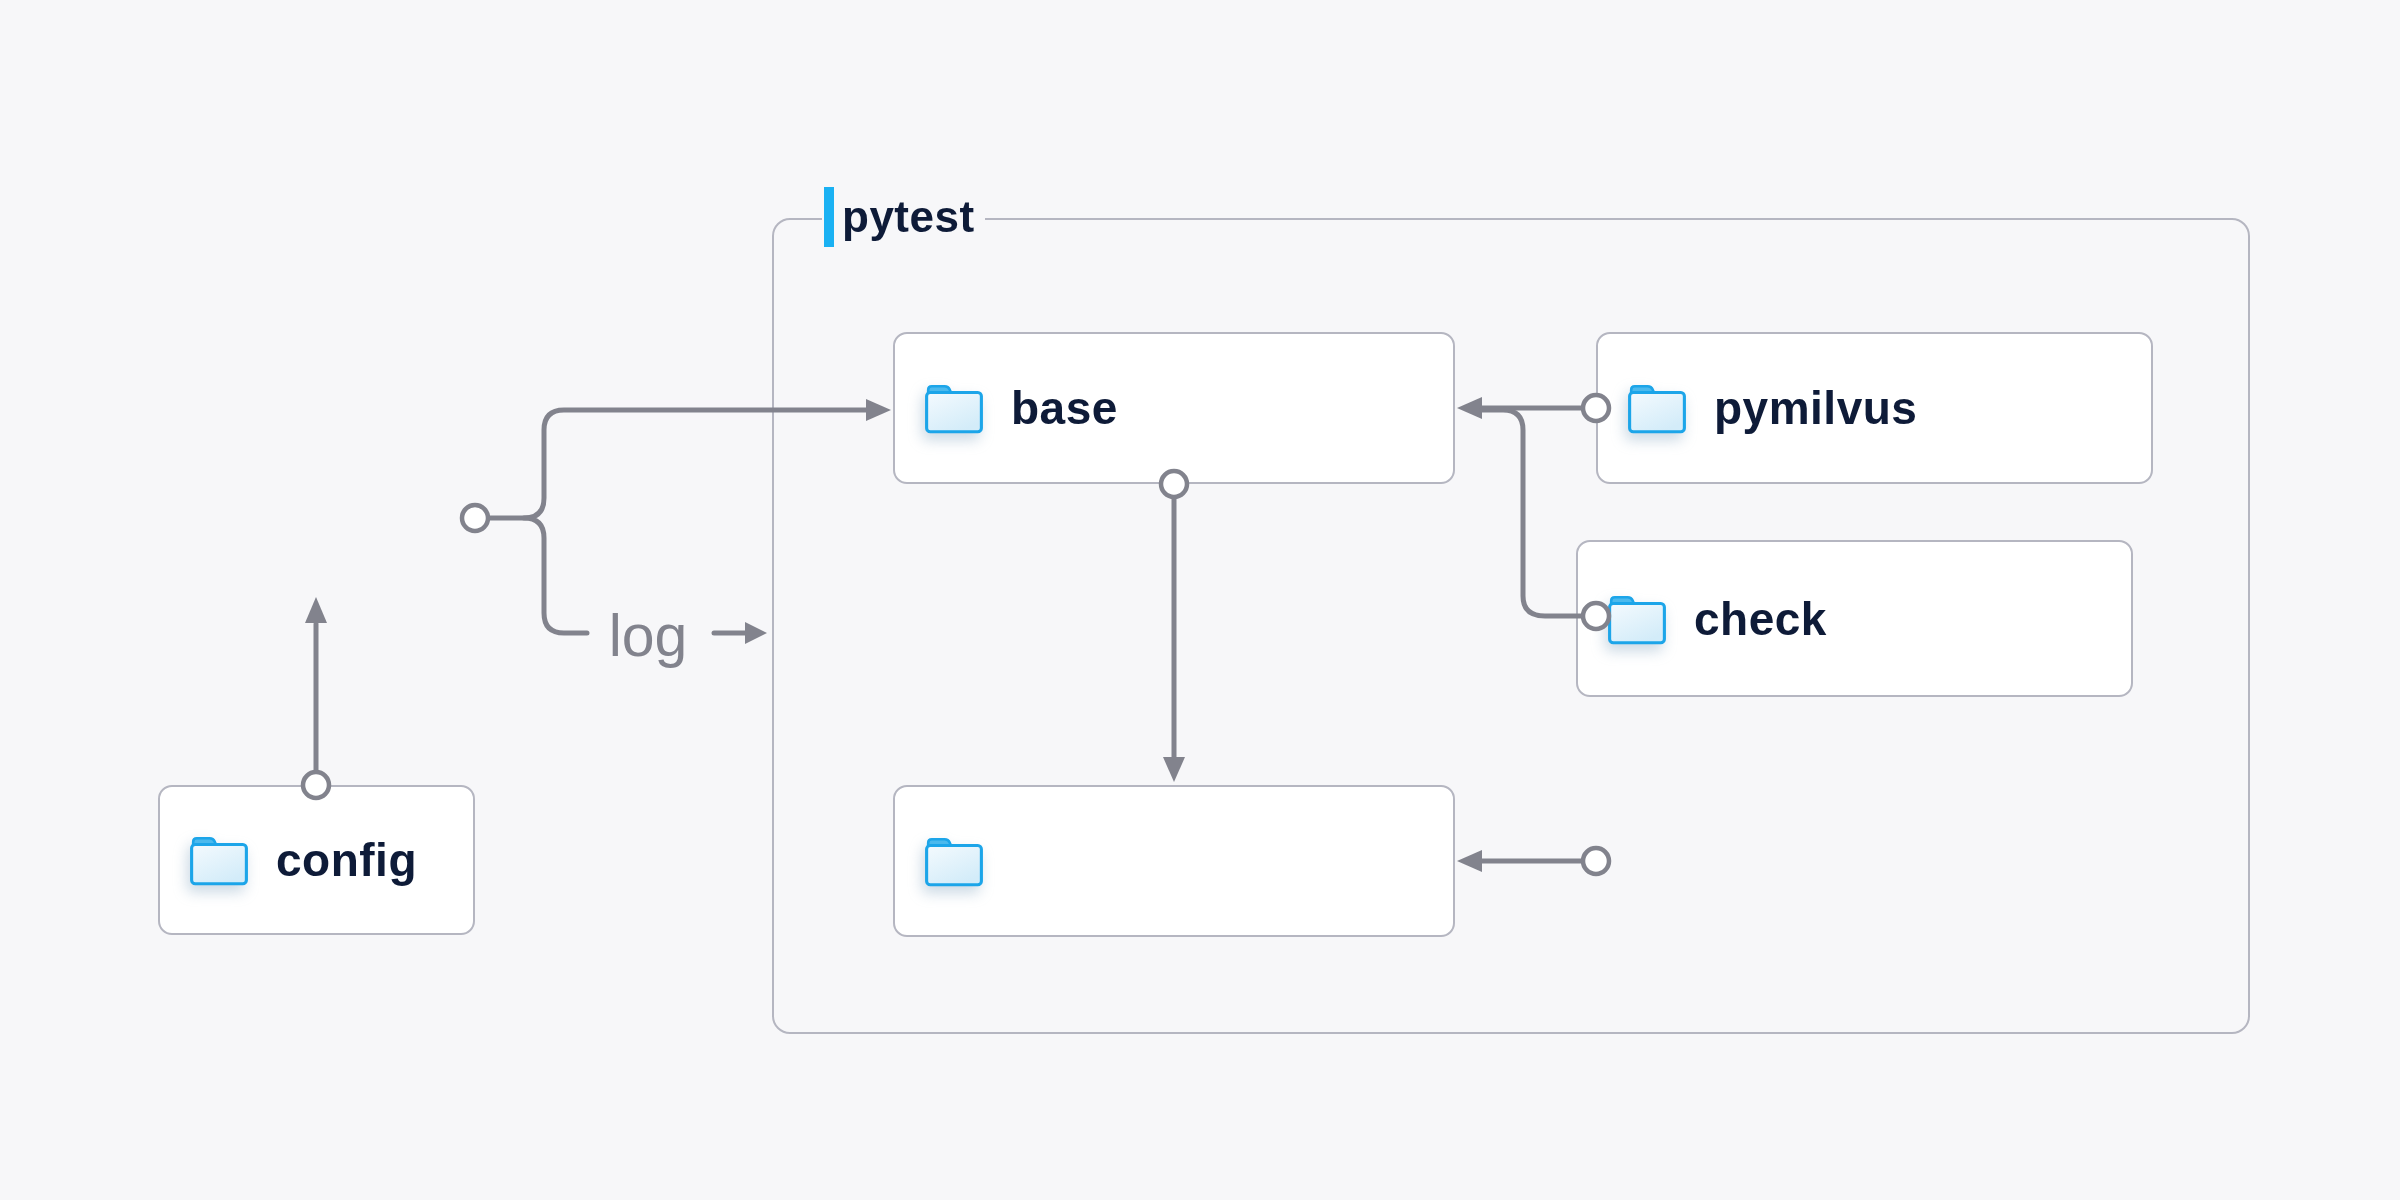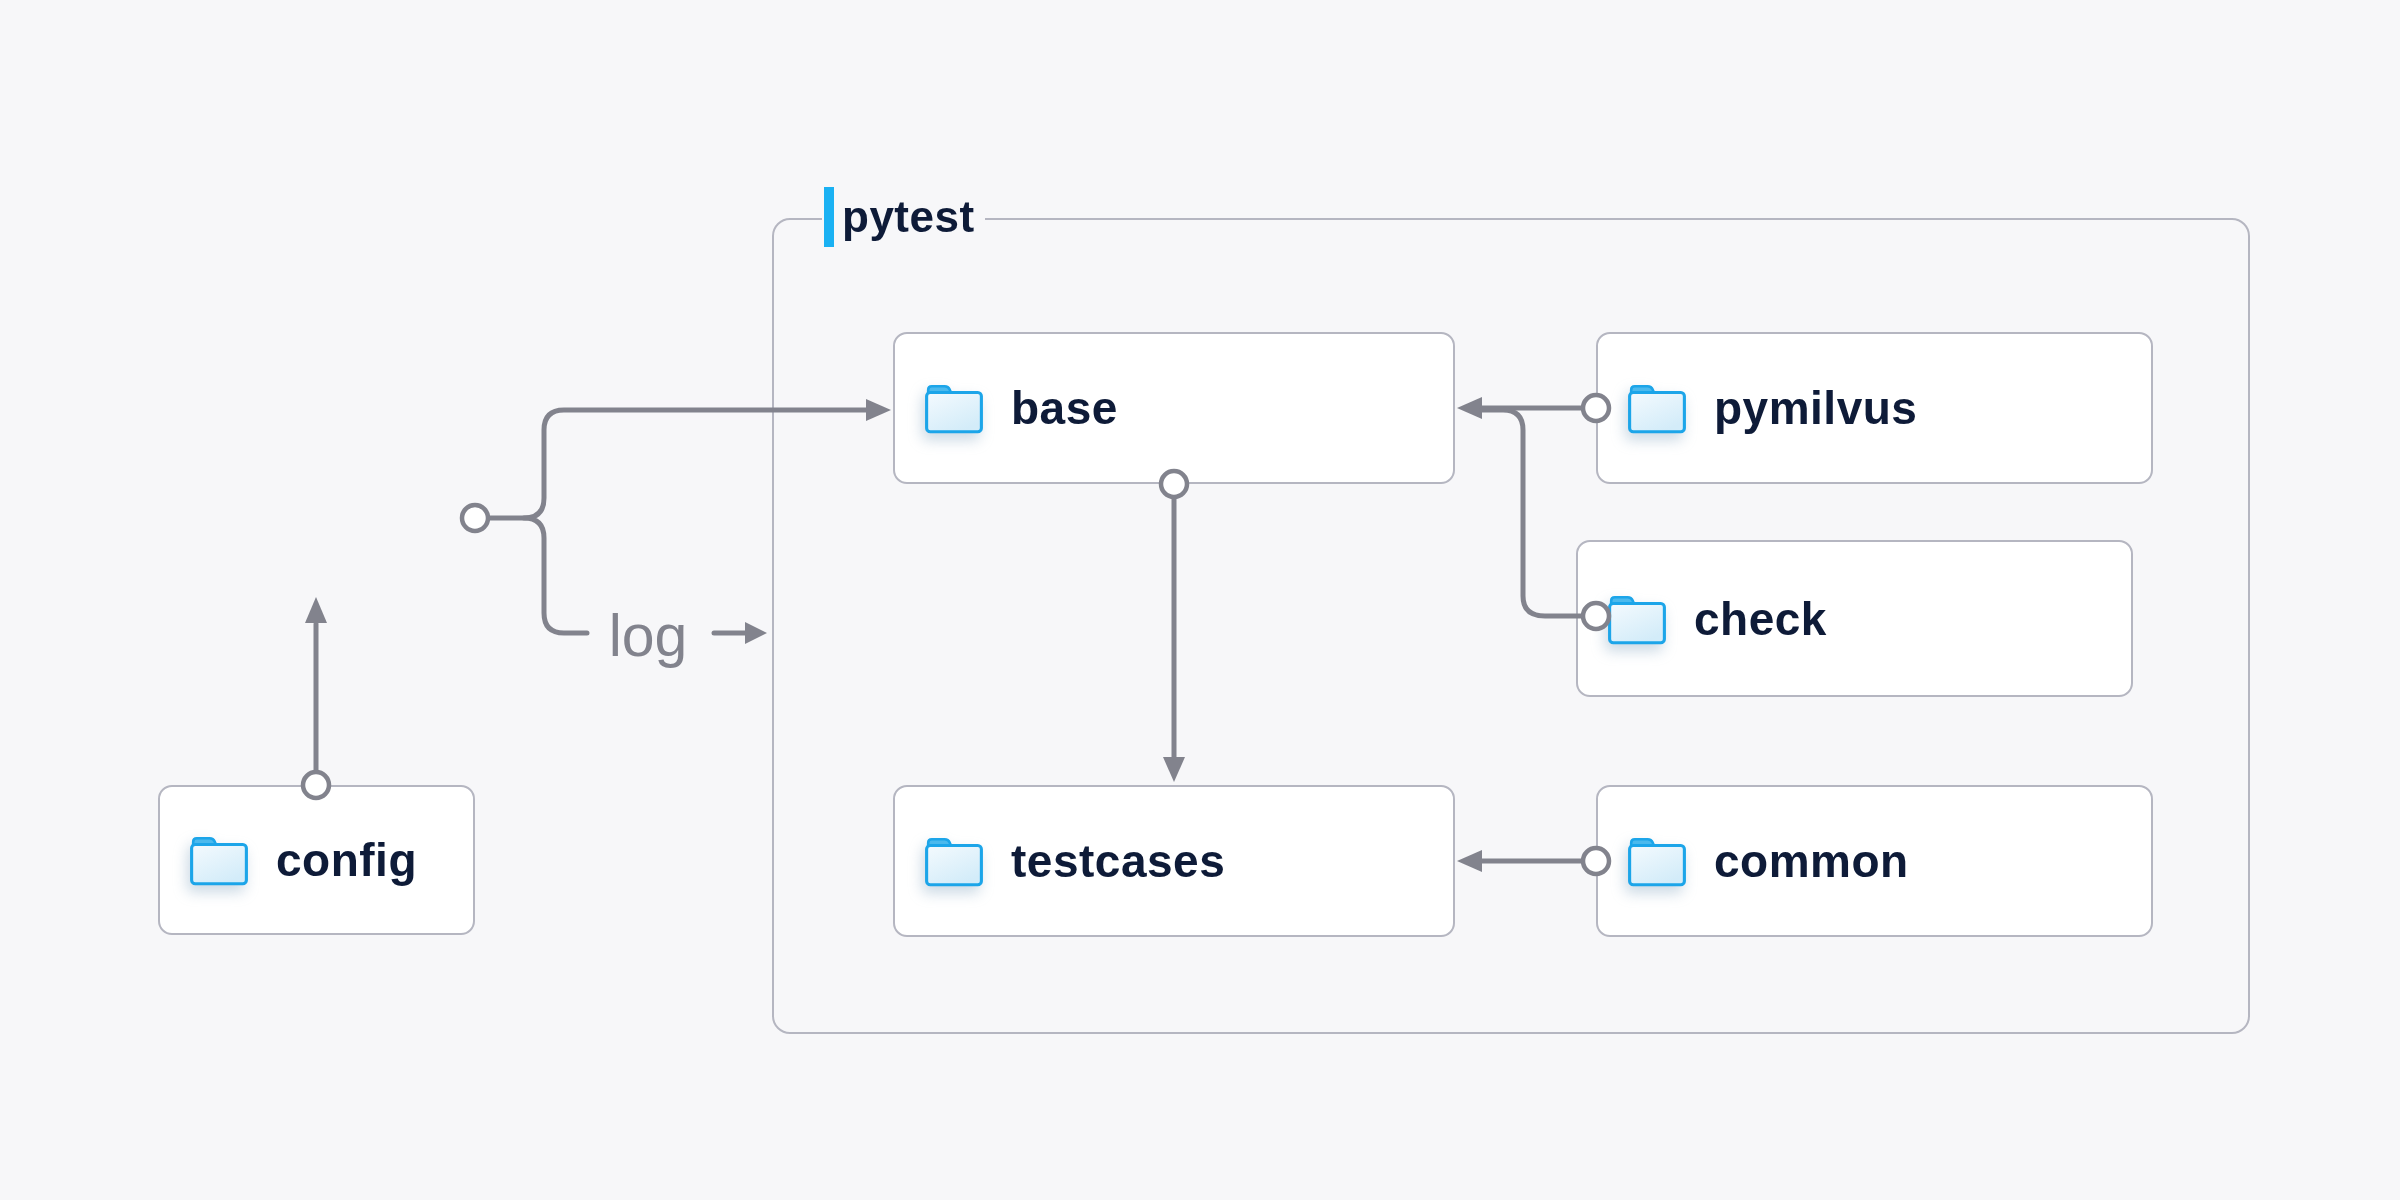--- a/index.html
+++ b/index.html
@@ -85,46 +85,38 @@
       <rect class="fbody" x="3.5" y="11" width="53" height="38" rx="3.5"></rect>
     </svg>
     <span class="node-label">base</span>
   </div>
 
   <div class="node" style="left:893px;top:785px;width:562px;height:152px">
     <svg class="folder" viewBox="0 0 60 52">
       <path class="ftab" d="M5 13 V8.5 Q5 5 8.5 5 H21 Q24.5 5 25.8 8.2 L27.8 13 Z"></path>
       <rect class="fbody" x="3.5" y="11" width="53" height="38" rx="3.5"></rect>
     </svg>
-    <span class="node-label">testcases</span>
   </div>
 
   <div class="node" style="left:1596px;top:332px;width:557px;height:152px">
     <svg class="folder" viewBox="0 0 60 52">
       <path class="ftab" d="M5 13 V8.5 Q5 5 8.5 5 H21 Q24.5 5 25.8 8.2 L27.8 13 Z"></path>
       <rect class="fbody" x="3.5" y="11" width="53" height="38" rx="3.5"></rect>
     </svg>
     <span class="node-label">pymilvus</span>
   </div>
 
   <div class="node" style="left:1576px;top:540px;width:557px;height:157px">
     <svg class="folder" viewBox="0 0 60 52">
       <path class="ftab" d="M5 13 V8.5 Q5 5 8.5 5 H21 Q24.5 5 25.8 8.2 L27.8 13 Z"></path>
       <rect class="fbody" x="3.5" y="11" width="53" height="38" rx="3.5"></rect>
     </svg>
     <span class="node-label">check</span>
   </div>
 
-  <div class="node" style="left:1596px;top:785px;width:557px;height:152px">
-    <svg class="folder" viewBox="0 0 60 52">
-      <path class="ftab" d="M5 13 V8.5 Q5 5 8.5 5 H21 Q24.5 5 25.8 8.2 L27.8 13 Z"></path>
-      <rect class="fbody" x="3.5" y="11" width="53" height="38" rx="3.5"></rect>
-    </svg>
-    <span class="node-label">common</span>
-  </div>
 
   <div class="log-label">log</div>
 
   <svg class="edges" width="2400" height="1200">
 
     <g>
       <line x1="316" y1="771" x2="316" y2="624"></line>
       <polygon points="316,597 305,623 327,623"></polygon>
       <circle cx="316" cy="785" r="13"></circle>
     </g>

